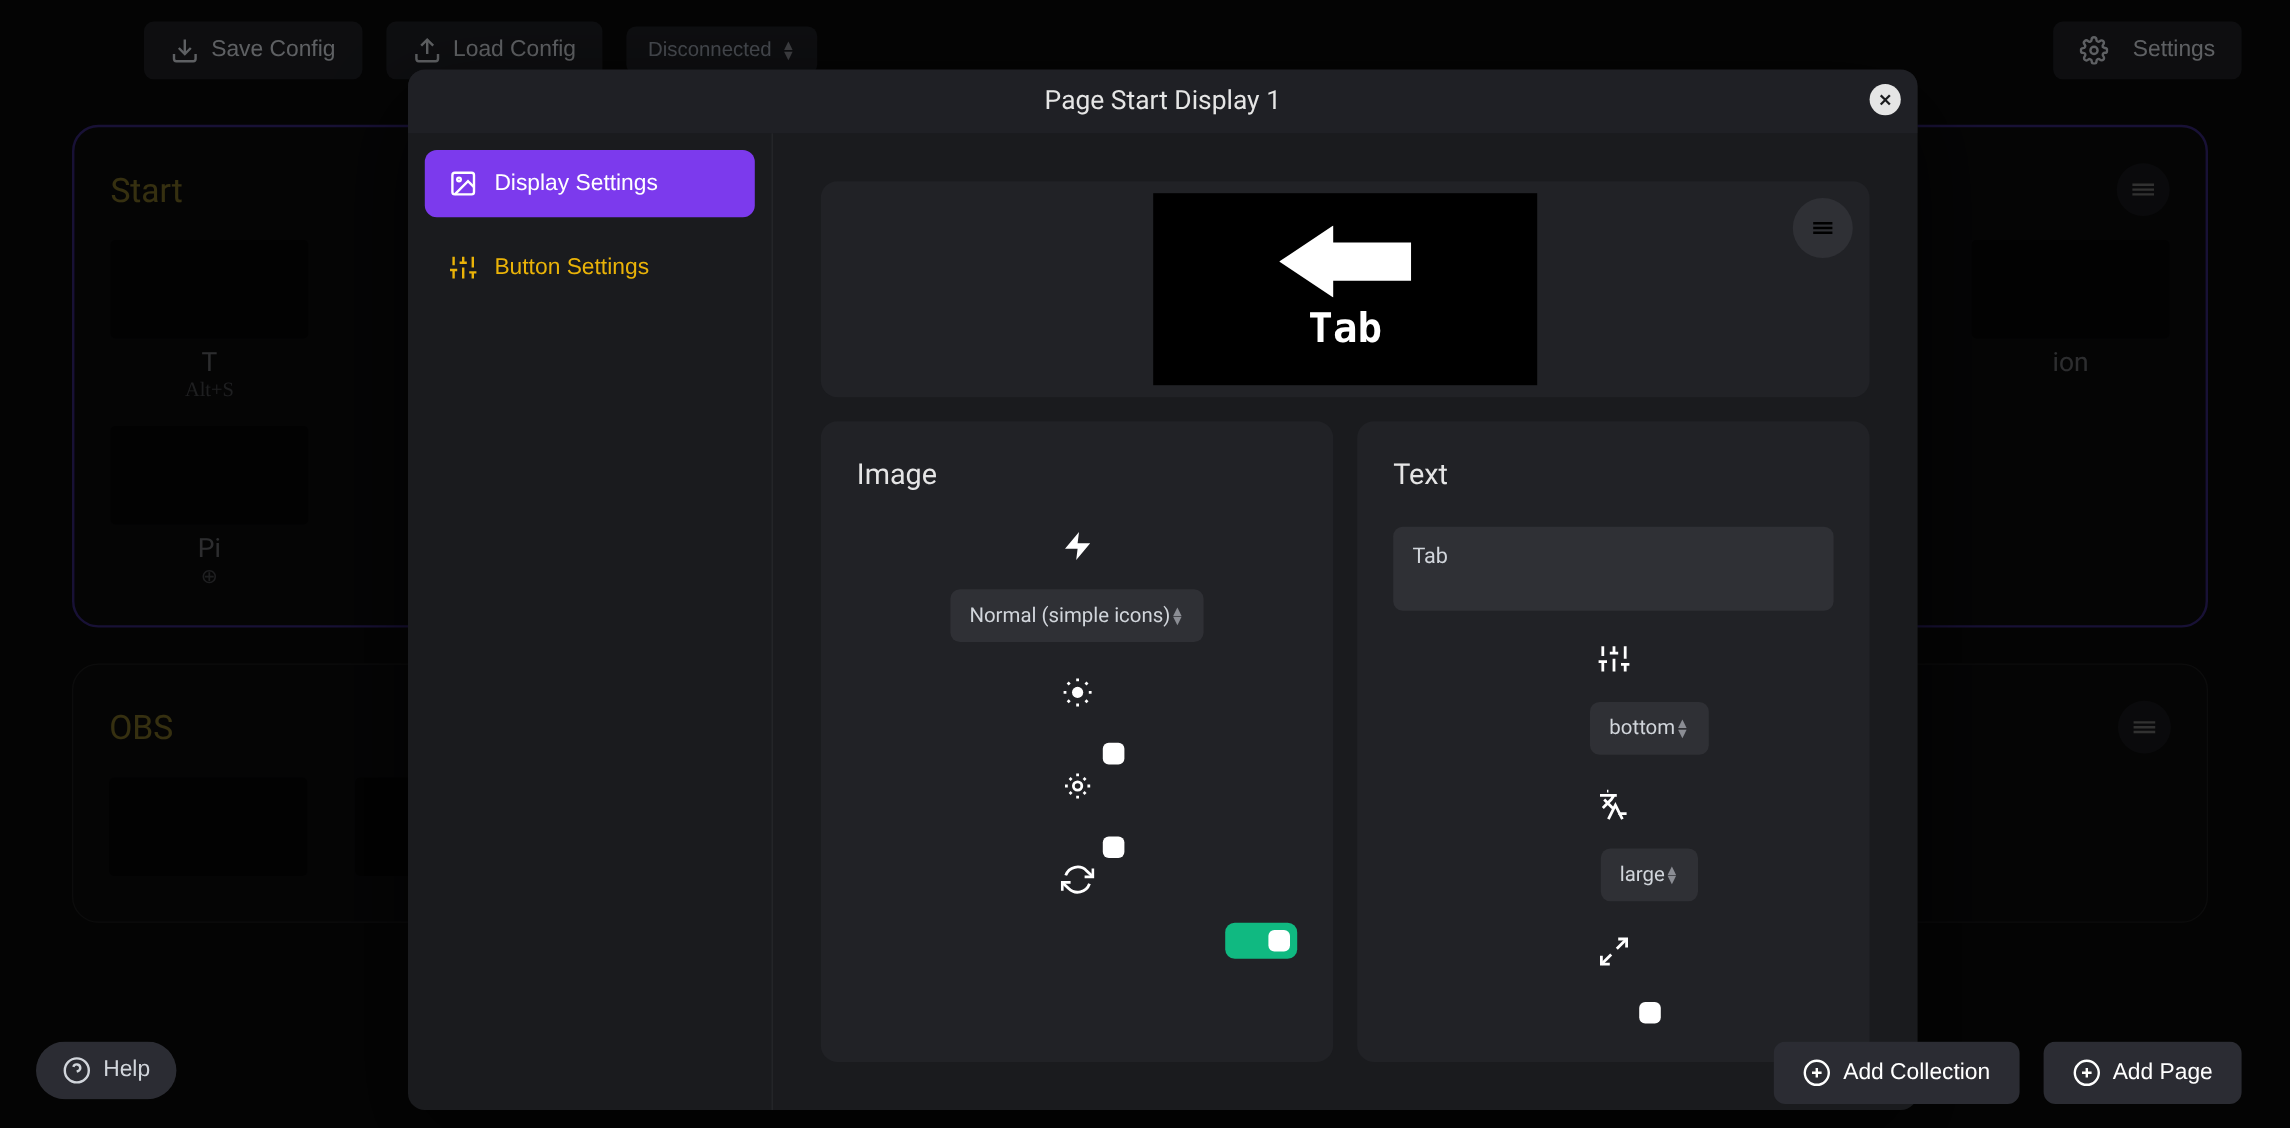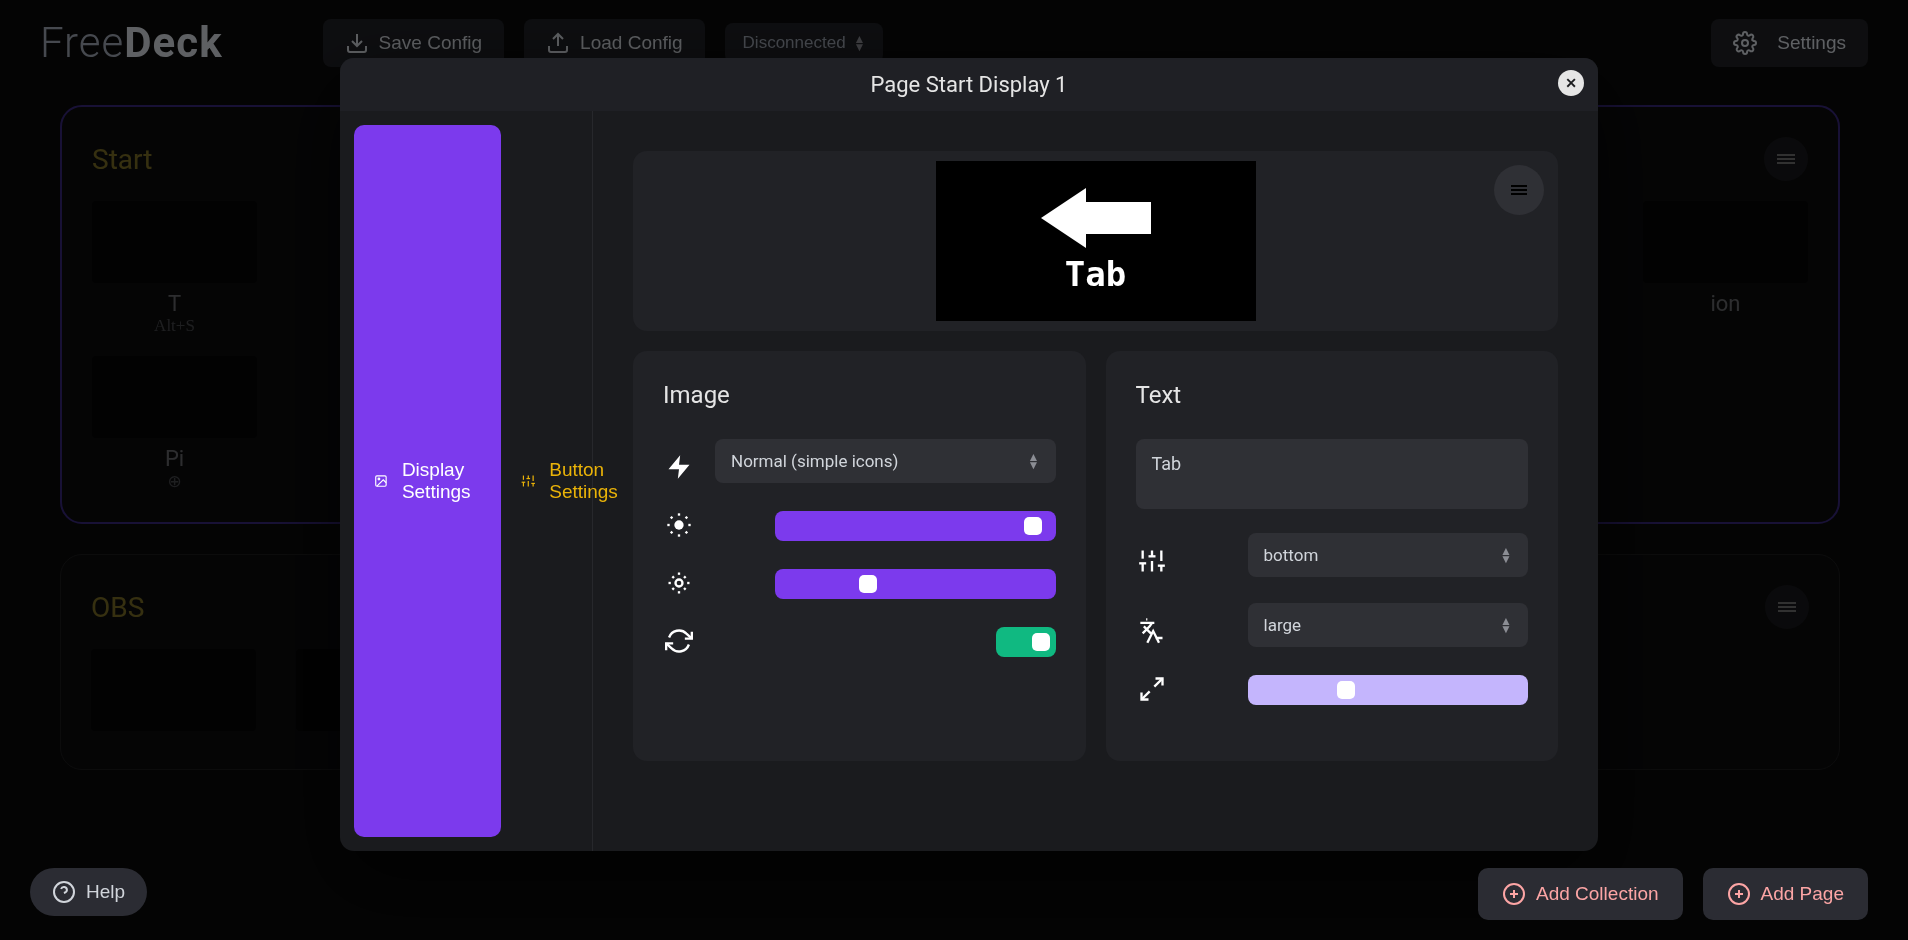--- a/index.html
+++ b/index.html
@@ -111,21 +111,21 @@
   right: 40px;
   display: flex;
   gap: 20px;
   z-index: 50;
 }
 .bottom-btn {
   display: inline-flex;
   align-items: center;
   gap: 10px;
   background: #2b2c33;
-  color: #fca5a5;
+  color: #ffffff;
   padding: 14px 24px;
   border-radius: 10px;
   font-size: 19px;
   border: none;
   cursor: pointer;
 }
 .help-btn {
   position: fixed;
   bottom: 24px;
   left: 30px;
@@ -179,25 +179,25 @@
   cursor: pointer;
   font-size: 14px;
   font-weight: bold;
   display: flex; align-items: center; justify-content: center;
 }
 .modal-body {
   display: flex;
   min-height: 740px;
 }
 .modal-sidebar {
-  width: 253px;
+  width: 304px;
   padding: 14px;
   display: flex;
-  flex-direction: row;
-  gap: 0;
+  flex-direction: column;
+  gap: 14px;
   border-right: 1px solid #27282c;
 }
 .sidebar-tab {
   display: flex;
   align-items: center;
   gap: 14px;
   padding: 16px 20px;
   border-radius: 10px;
   font-size: 19px;
   color: #eab308;
@@ -266,23 +266,24 @@
   border-radius: 14px;
   padding: 30px;
   flex: 1;
 }
 .card-title {
   font-size: 24px;
   margin-bottom: 30px;
 }
 .control-row {
   display: flex;
-  align-items: flex-end;
+  align-items: center;
   gap: 20px;
   margin-bottom: 26px;
+  flex-direction: column;
 }
 .control-icon {
   width: 32px; height: 32px;
   flex-shrink: 0;
   display: flex; align-items: center; justify-content: center;
 }
 .control-icon svg { width: 28px; height: 28px; stroke: #fff; fill: none; stroke-width: 2; }
 .select-box {
   flex: 1;
   background: #2f3035;
@@ -342,23 +343,20 @@
   height: 70px;
   margin-bottom: 20px;
   font-family: inherit;
 }
 .icon-svg { width: 24px; height: 24px; stroke: currentColor; fill: none; stroke-width: 2; }
 </style>
 </head>
 <body>
 
 <div class="topbar">
-  <div class="logo">
-    <span>Free</span><span class="logo-bold">Deck</span>
-  </div>
   <div class="topbar-spacer"></div>
   <button class="btn">
     <svg class="icon-svg" viewBox="0 0 24 24">
         <path d="M21 15v4a2 2 0 0 1-2 2H5a2 2 0 0 1-2-2v-4"></path>
         <polyline points="7 10 12 15 17 10"></polyline>
         <line x1="12" y1="15" x2="12" y2="3"></line>
       </svg>
     <span>Save Config</span>
   </button>
   <button class="btn">

